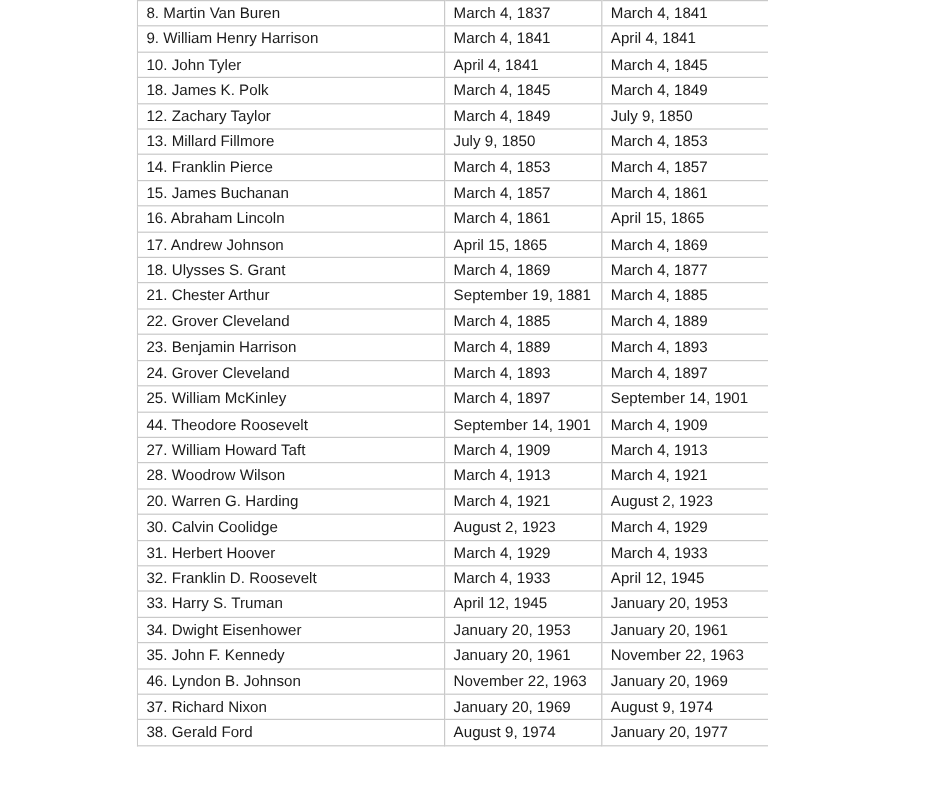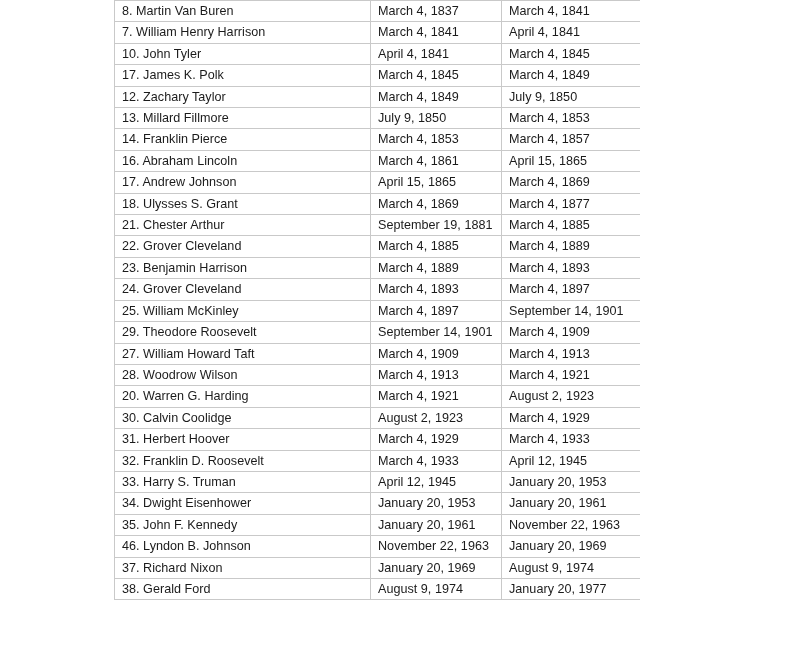--- a/index.html
+++ b/index.html
@@ -84,50 +84,55 @@
         <col class="col-start">
         <col class="col-end">
       </colgroup>
       <tbody>
           <tr>
             <td class="cell-name">8. Martin Van Buren</td>
             <td class="cell-start">March 4, 1837</td>
             <td class="cell-end">March 4, 1841</td>
           </tr>
           <tr>
-            <td class="cell-name">7. William Henry Harrison</td>
+            <td class="cell-name">9. William Henry Harrison</td>
             <td class="cell-start">March 4, 1841</td>
             <td class="cell-end">April 4, 1841</td>
           </tr>
           <tr>
             <td class="cell-name">10. John Tyler</td>
             <td class="cell-start">April 4, 1841</td>
             <td class="cell-end">March 4, 1845</td>
           </tr>
           <tr>
-            <td class="cell-name">17. James K. Polk</td>
+            <td class="cell-name">18. James K. Polk</td>
             <td class="cell-start">March 4, 1845</td>
             <td class="cell-end">March 4, 1849</td>
           </tr>
           <tr>
             <td class="cell-name">12. Zachary Taylor</td>
             <td class="cell-start">March 4, 1849</td>
             <td class="cell-end">July 9, 1850</td>
           </tr>
           <tr>
             <td class="cell-name">13. Millard Fillmore</td>
             <td class="cell-start">July 9, 1850</td>
             <td class="cell-end">March 4, 1853</td>
           </tr>
           <tr>
             <td class="cell-name">14. Franklin Pierce</td>
             <td class="cell-start">March 4, 1853</td>
             <td class="cell-end">March 4, 1857</td>
           </tr>
           <tr>
+            <td class="cell-name">15. James Buchanan</td>
+            <td class="cell-start">March 4, 1857</td>
+            <td class="cell-end">March 4, 1861</td>
+          </tr>
+          <tr>
             <td class="cell-name">16. Abraham Lincoln</td>
             <td class="cell-start">March 4, 1861</td>
             <td class="cell-end">April 15, 1865</td>
           </tr>
           <tr>
             <td class="cell-name">17. Andrew Johnson</td>
             <td class="cell-start">April 15, 1865</td>
             <td class="cell-end">March 4, 1869</td>
           </tr>
           <tr>
@@ -154,21 +159,21 @@
             <td class="cell-name">24. Grover Cleveland</td>
             <td class="cell-start">March 4, 1893</td>
             <td class="cell-end">March 4, 1897</td>
           </tr>
           <tr>
             <td class="cell-name">25. William McKinley</td>
             <td class="cell-start">March 4, 1897</td>
             <td class="cell-end">September 14, 1901</td>
           </tr>
           <tr>
-            <td class="cell-name">29. Theodore Roosevelt</td>
+            <td class="cell-name">44. Theodore Roosevelt</td>
             <td class="cell-start">September 14, 1901</td>
             <td class="cell-end">March 4, 1909</td>
           </tr>
           <tr>
             <td class="cell-name">27. William Howard Taft</td>
             <td class="cell-start">March 4, 1909</td>
             <td class="cell-end">March 4, 1913</td>
           </tr>
           <tr>
             <td class="cell-name">28. Woodrow Wilson</td>

